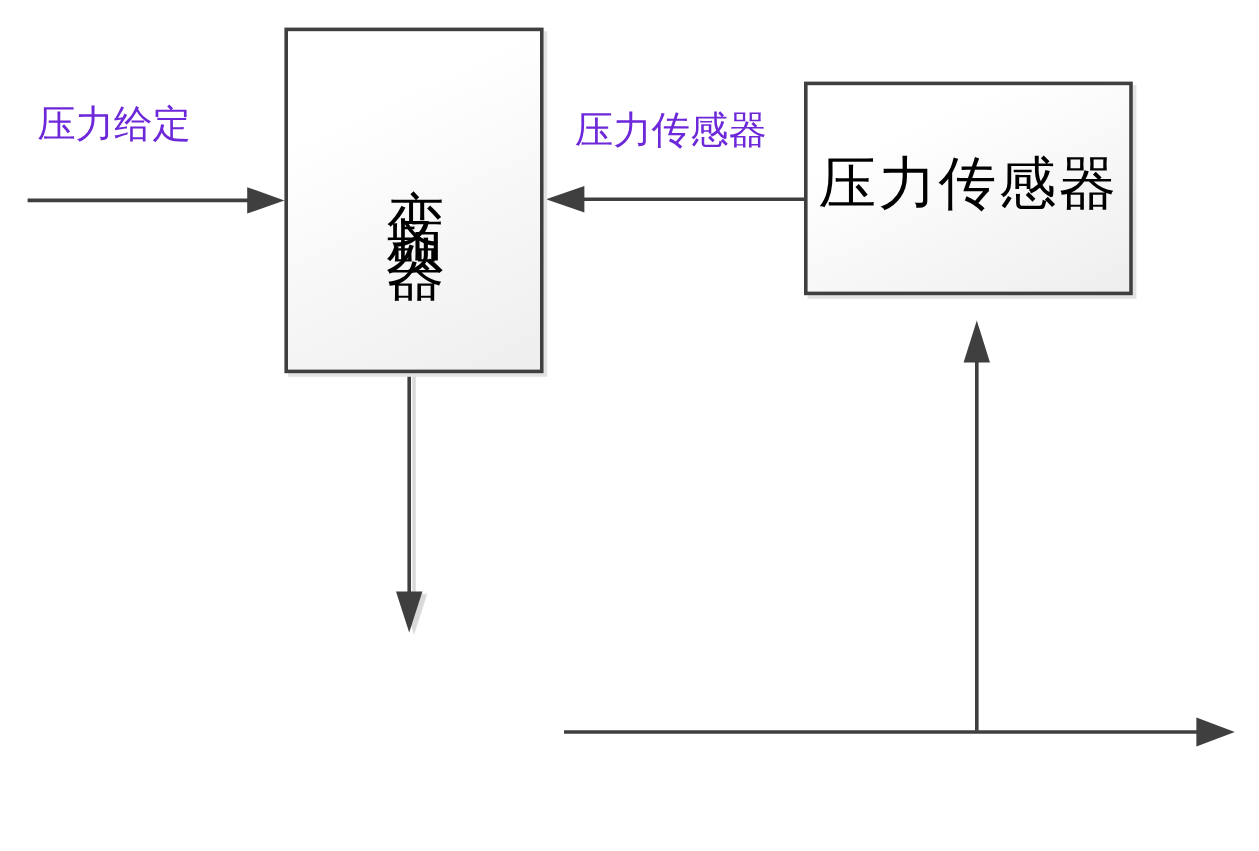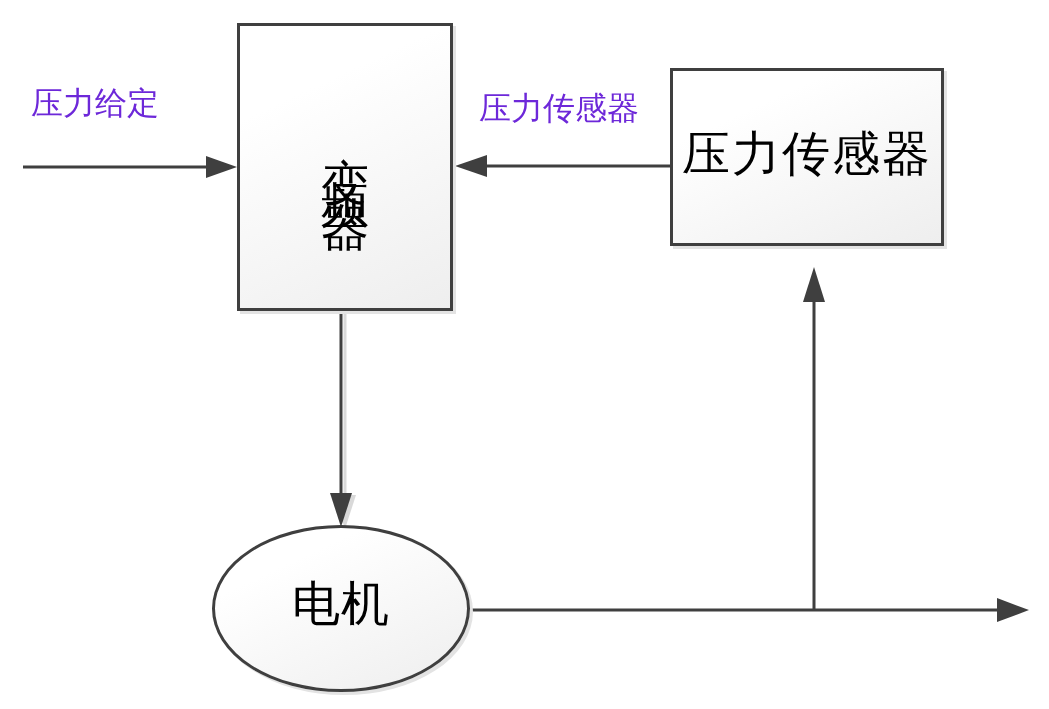--- a/index.html
+++ b/index.html
@@ -88,21 +88,18 @@
   </svg>
 
   <div class="node" id="inverter-box">
     <span class="node-label" id="inverter-label">变频器</span>
   </div>
 
   <div class="node" id="sensor-box">
     <span class="node-label" id="sensor-label">压力传感器</span>
   </div>
 
-  <div class="node" id="motor-ellipse">
-    <span class="node-label" id="motor-label">电机</span>
-  </div>
 
   <div class="edge-label" id="setpoint-label">压力给定</div>
 
   <div class="edge-label" id="feedback-label">压力传感器</div>
 
 </div>
 
 </body></html>

